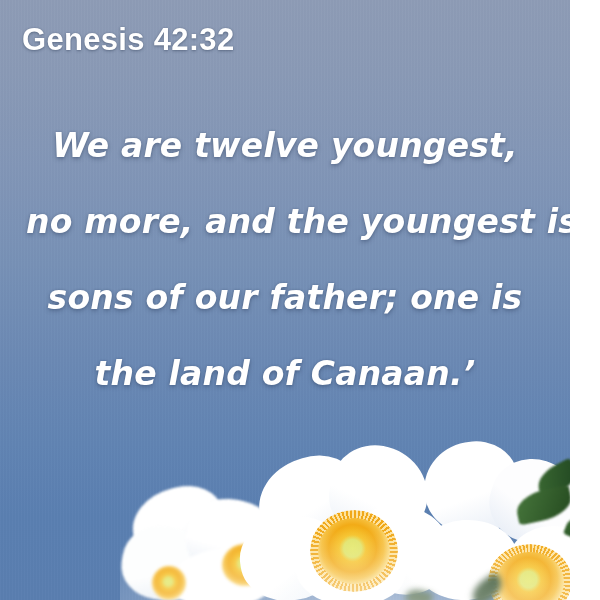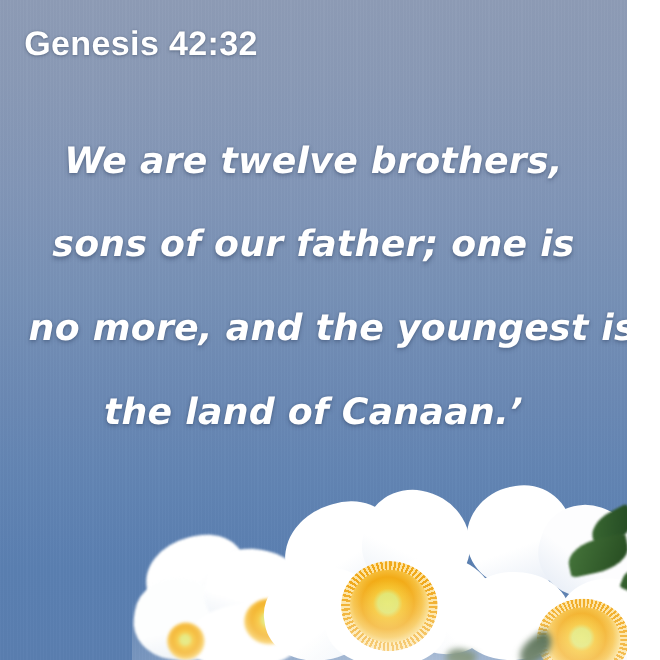--- a/index.html
+++ b/index.html
@@ -83,23 +83,23 @@
 </head>
 <body>
 
 <div id="card">
 
   <div id="grain"></div>
 
   <div id="title">Genesis 42:32</div>
 
   <div id="verse">
-    <div class="vline">We are twelve brothers,</div>
+    <div class="vline">We are twelve youngest,</div>
+    <div class="vline">no more, and the youngest is</div>
     <div class="vline">sons of our father; one is</div>
-    <div class="vline">no more, and the youngest is</div>
     <div class="vline">the land of Canaan.’</div>
   </div>
 
   <div id="flora">
 
     <div class="petal soft" style="left:132px;top:48px;width:92px;height:70px;border-radius:60% 50% 45% 55%;transform:rotate(-14deg);background:linear-gradient(150deg,#ffffff 55%,#e8eef6 100%);"></div>
     <div class="petal soft" style="left:122px;top:86px;width:84px;height:74px;border-radius:55% 60% 50% 50%;transform:rotate(8deg);background:linear-gradient(160deg,#fdfefe 60%,#dfe8f2 100%);"></div>
     <div class="petal soft" style="left:186px;top:60px;width:96px;height:80px;border-radius:50% 55% 55% 50%;transform:rotate(12deg);background:linear-gradient(185deg,#ffffff 62%,#e6edf6 100%);"></div>
     <div class="petal soft" style="left:170px;top:108px;width:110px;height:60px;border-radius:50%;transform:rotate(-6deg);background:#ffffff;"></div>
     <div class="f-core" style="left:222px;top:104px;width:46px;height:42px;filter:blur(1.4px);"></div>

